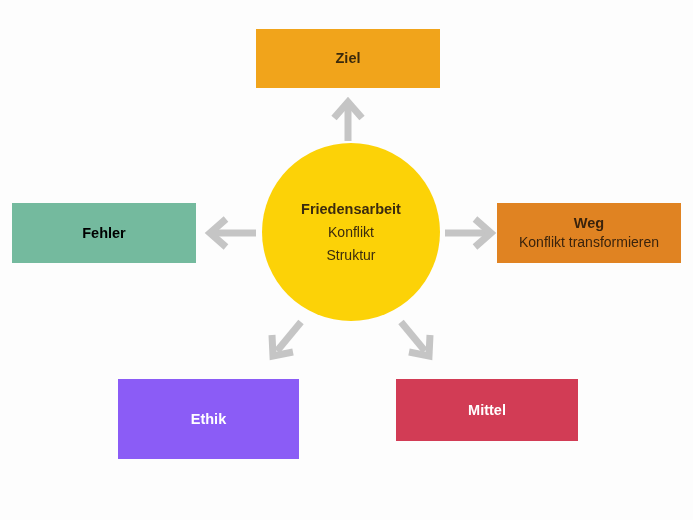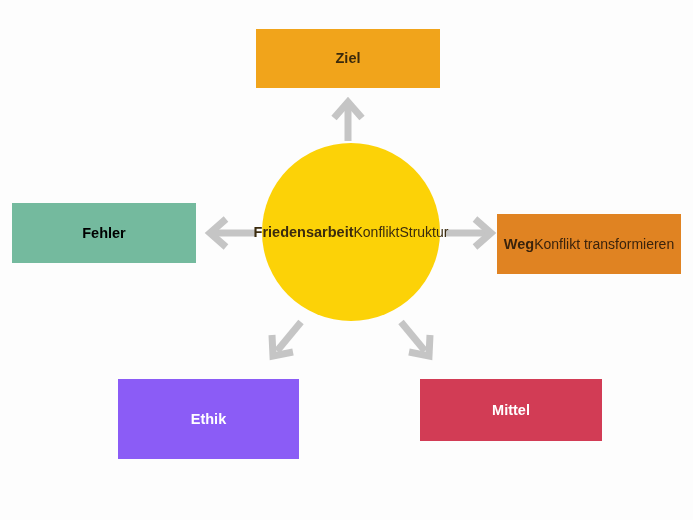--- a/index.html
+++ b/index.html
@@ -22,21 +22,21 @@
   }
   .arrow-layer path {
     fill: none;
     stroke: #c5c5c5;
     stroke-width: 7;
     stroke-linejoin: miter;
   }
   .node {
     position: absolute;
     display: flex;
-    flex-direction: row;
+    flex-direction: column;
     align-items: center;
     justify-content: center;
     text-align: center;
     line-height: 19px;
   }
   .node .node-title {
     font-weight: bold;
     font-size: 14.5px;
   }
   .node .node-subtitle {
@@ -45,42 +45,43 @@
   .node-ziel {
     left: 256px; top: 29px; width: 184px; height: 59px;
     background: #f1a41b; color: #3b2a0c;
   }
   .node-fehler {
     left: 12px; top: 203px; width: 184px; height: 60px;
     background: #74ba9e; color: #000000;
   }
   .node-weg {
     left: 497px; top: 203px; width: 184px; height: 60px;
-    background: #e08322; color: #3a230c; margin-top: 11px;
+    background: #e08322; color: #3a230c;
   }
   .node-ethik {
     left: 118px; top: 379px; width: 181px; height: 80px;
     background: #8b5cf6; color: #ffffff;
   }
   .node-mittel {
-    left: 420px; top: 379px; width: 182px; height: 62px;
+    left: 396px; top: 379px; width: 182px; height: 62px;
     background: #d23c55; color: #ffffff;
   }
   .node-ethik .node-subtitle,
   .node-mittel .node-subtitle {
     color: rgba(255,255,255,0.92);
   }
   .center-node {
     position: absolute;
     left: 262px; top: 143px;
     width: 178px; height: 178px;
     border-radius: 50%;
     background: #fcd207;
     color: #3b2b0e;
     display: flex;
+    flex-direction: column;
     align-items: center;
     justify-content: center;
     text-align: center;
     line-height: 23px;
     font-size: 14px;
   }
   .center-node .center-title {
     font-weight: bold;
     font-size: 14.5px;
   }

